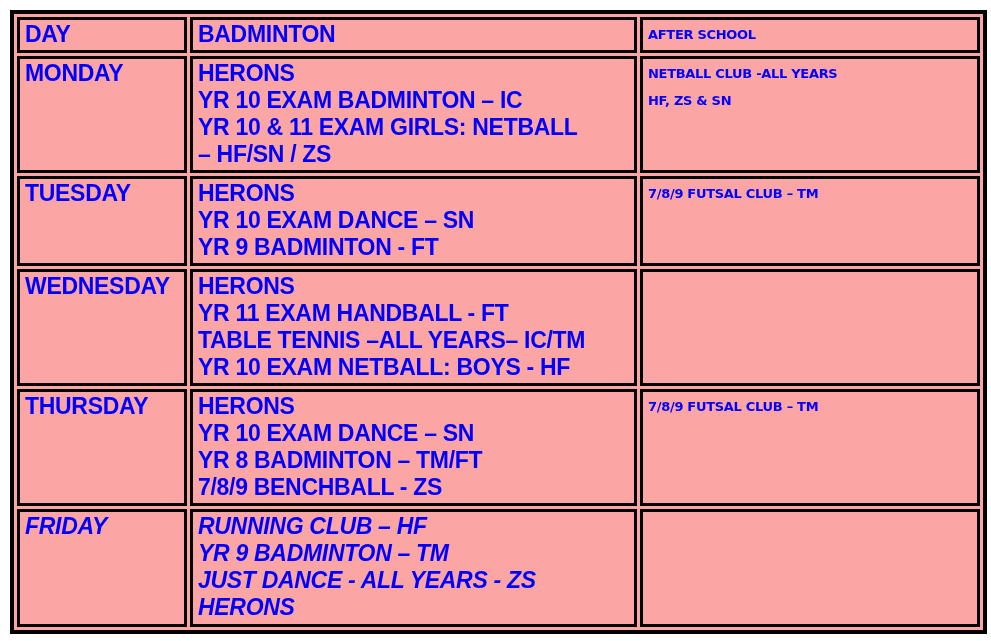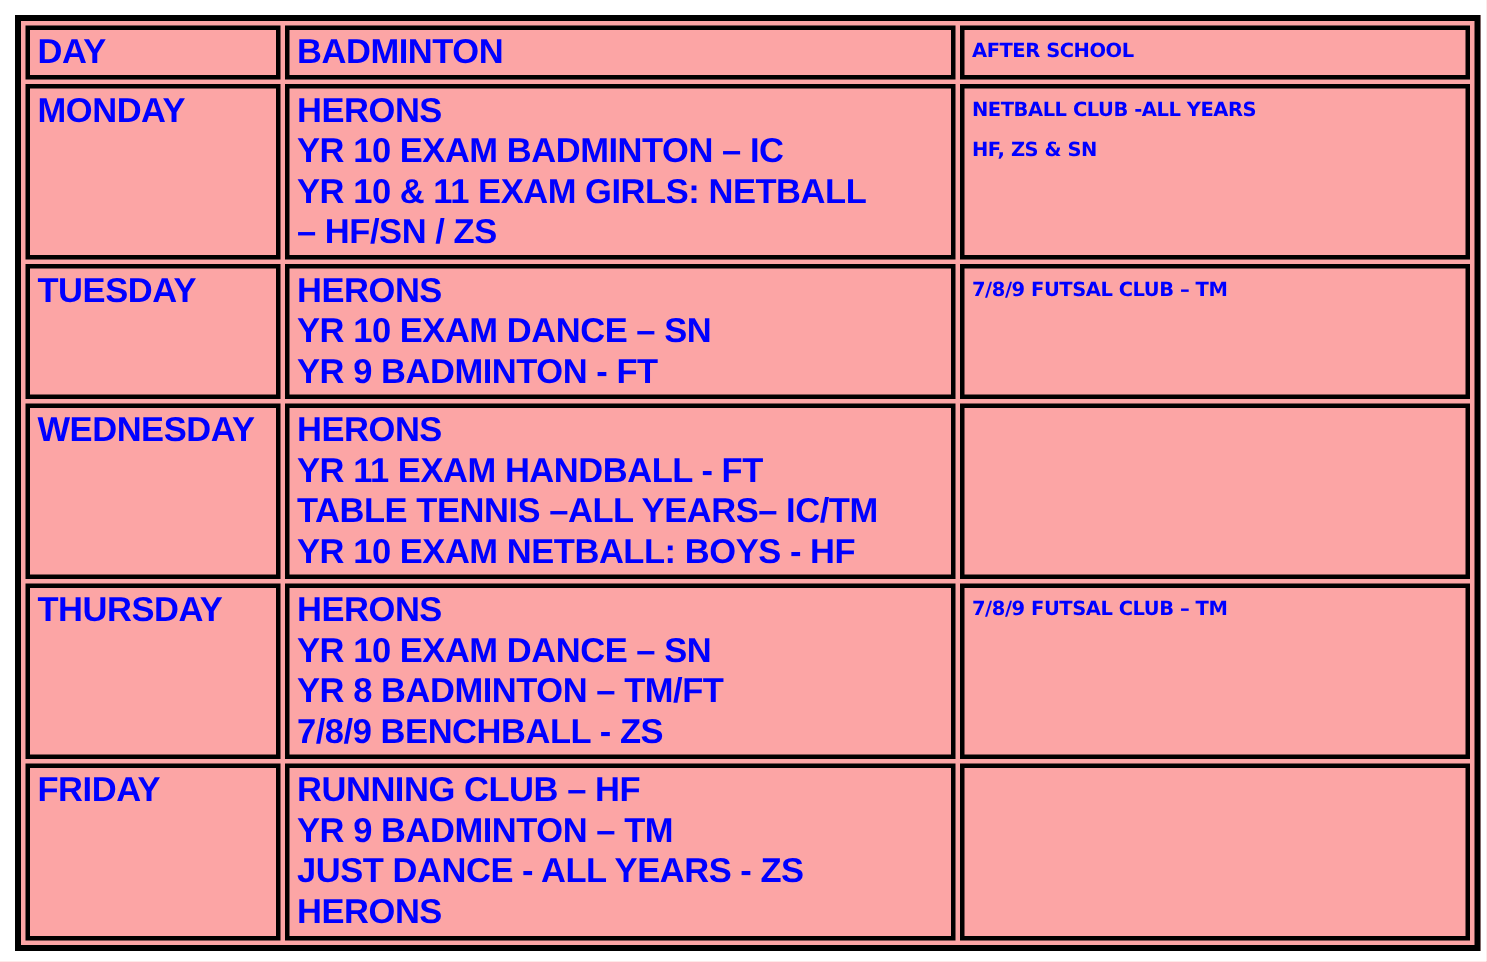--- a/index.html
+++ b/index.html
@@ -48,21 +48,21 @@
     font-family: "DejaVu Sans", "Liberation Sans", sans-serif;
     font-size: 13px;
     line-height: 27px;
     letter-spacing: -0.3px;
   }
   tr.header-row   { height: 36px; }
   tr.row-monday   { height: 114px; }
   tr.row-tuesday  { height: 86px; }
   tr.row-wednesday{ height: 116px; }
   tr.row-thursday { height: 98px; }
-  tr.row-friday   { height: 118px; }
+  tr.row-friday   { height: 118px; font-style: italic; }
 </style>
 </head>
 <body>
 
 <div class="page">
   <table class="schedule">
     <colgroup>
       <col style="width:170px">
       <col style="width:447px">
       <col style="width:340px">

